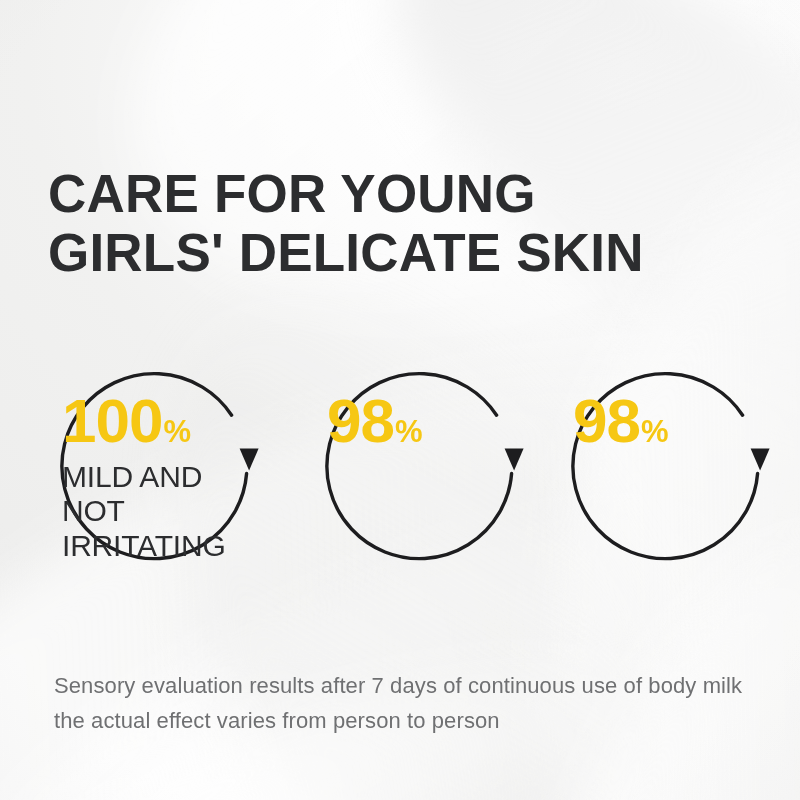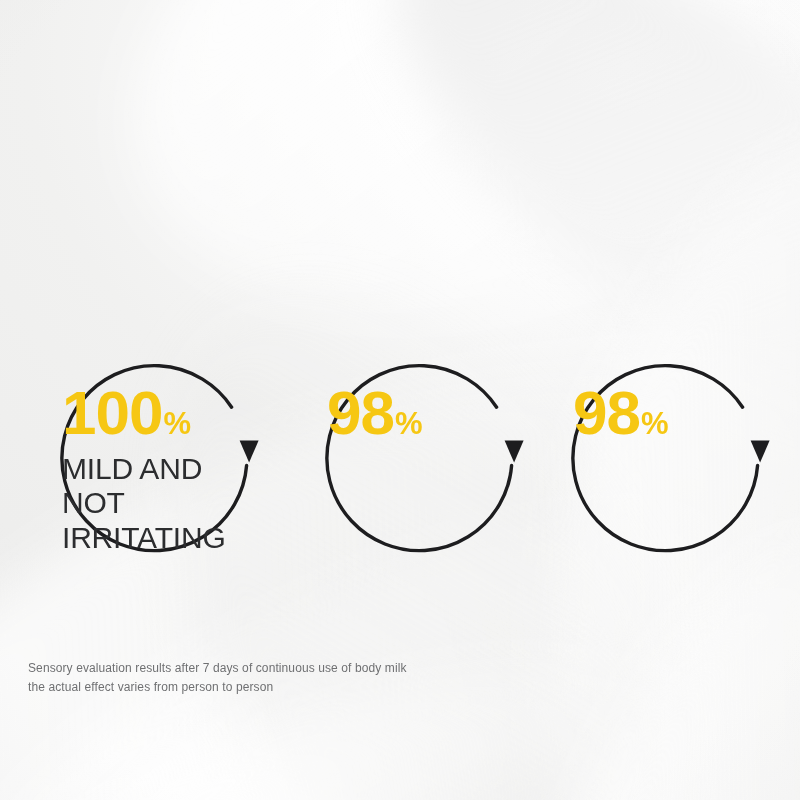--- a/index.html
+++ b/index.html
@@ -110,21 +110,21 @@
   
   .stats {
     position: absolute;
     left: 0;
     top: 341px;
     width: 800px;
     height: 232px;
   }
   .stat {
     position: absolute;
-    top: 4px;
+    top: 12px;
     width: 226px;
     height: 226px;
   }
   .stat-1 { left: 42px; }
   .stat-2 { left: 307px; }
   .stat-3 { left: 553px; }
 
   .stat-ring {
     position: absolute;
     left: 0;
@@ -173,25 +173,25 @@
     font-size: 30px;
     line-height: 1.16;
     letter-spacing: -0.2px;
     text-transform: uppercase;
     white-space: pre-line;
   }
 
   
   .note {
     position: absolute;
-    left: 28px;
+    left: 54px;
     top: 647px;
     width: 700px;
     color: #6f7072;
-    font-size: 12px;
+    font-size: 22px;
     line-height: 1.58;
     letter-spacing: 0.1px;
     white-space: pre-line;
   }
 </style>
 </head>
 <body>
 
 <div class="poster">
 
@@ -199,20 +199,22 @@
   <div class="swirl s1"></div>
   <div class="swirl s2"></div>
   <div class="swirl s3"></div>
   <div class="swirl s4"></div>
   <div class="swirl s5"></div>
   <div class="swirl s6"></div>
   <div class="swirl s7"></div>
   <div class="swirl s8"></div>
   <div class="vignette"></div>
 
+  <h1 class="headline">CARE FOR YOUNG
+GIRLS' DELICATE SKIN</h1>
 
   <div class="stats">
 
     <div class="stat stat-1">
       <svg class="stat-ring" viewBox="0 0 226 226">
         <path d="M 204.6 120.5
                  A 92.5 92.5 0 1 1 189.6 62.2"></path>
         <polygon points="197.6,95.6 216.6,95.6 207.1,117.6"></polygon>
       </svg>
       <div class="stat-body">

